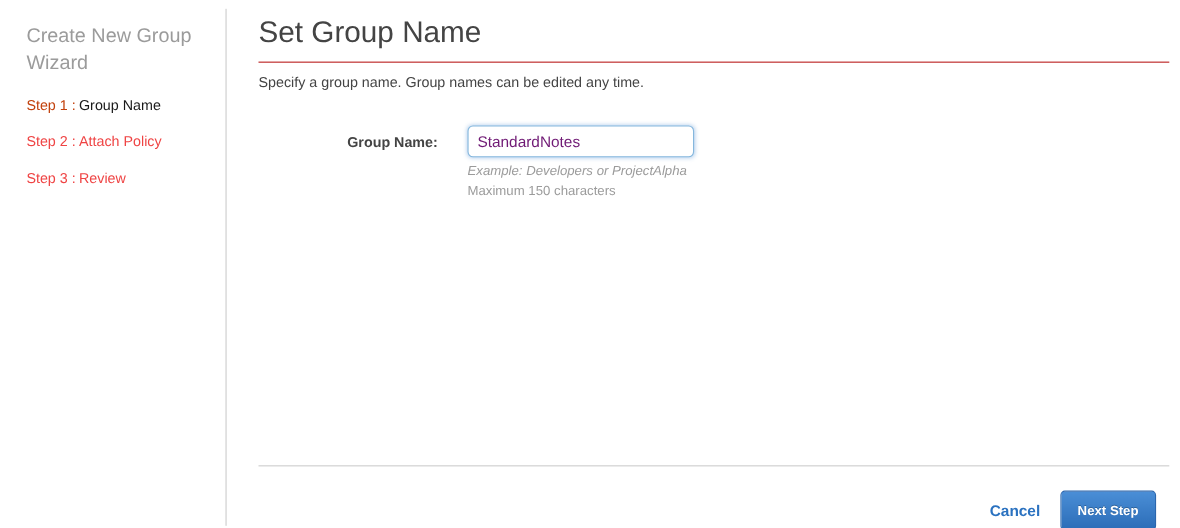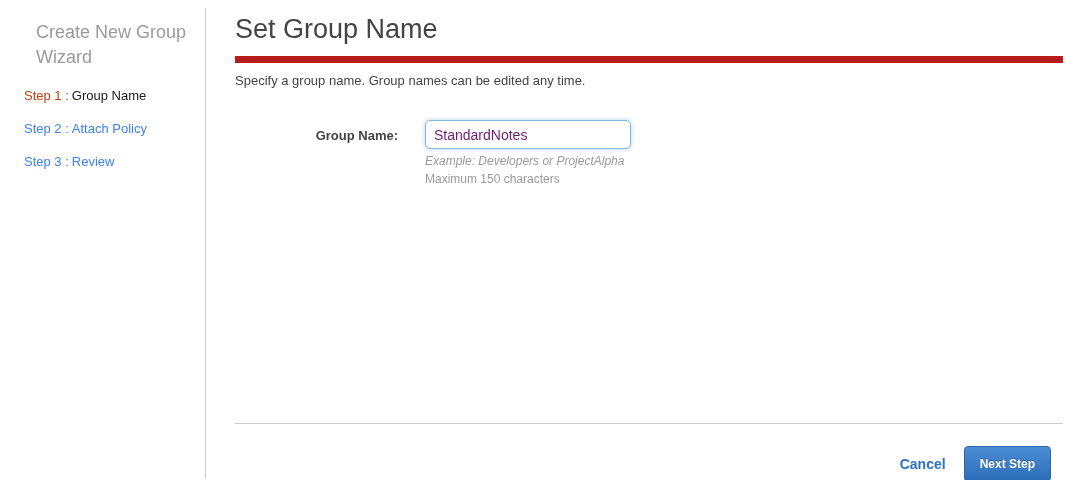--- a/index.html
+++ b/index.html
@@ -10,46 +10,46 @@
     font-family: "Liberation Sans", sans-serif;
     -webkit-font-smoothing: antialiased;
   }
 
   
   .sidebar {
     position: absolute; left: 0; top: 0; width: 205px; height: 100%;
     padding: 12px 18px 0 24px;
   }
   .wizard-title {
-    margin: 8px 0 0 12px;
+    margin: 8px 0 0 0;
     font-size: 18px; line-height: 25px; font-weight: 400;
     color: #9b9b9b;
   }
   .steps { list-style: none; margin: 19px 0 0 0; padding: 0; }
   .step {
     font-size: 13px; line-height: 14px;
-    color: #3b82f6; margin-top: 19px;
+    color: #ef4444; margin-top: 19px;
     cursor: default;
   }
   .step .label { margin-left: 3px; text-align: center; }
   .step.active { color: #1a1a1a; }
   .step.active .prefix { font-weight: normal; color: #c2410c; }
 
   .v-divider {
     position: absolute; left: 205px; top: 8px; bottom: 2px; width: 1px;
     background: #cccccc;
   }
 
   
   .main { position: absolute; left: 235px; top: 0; width: 828px; height: 480px; }
   .page-title {
     margin: 0; padding: 12px 0 10px 0;
     font-size: 27px; line-height: 34px; font-weight: 400;
     color: #444444;
-    border-bottom: 7px solid #b91c1c;
+    border-bottom: 1px solid #b91c1c;
   }
   .desc {
     margin: 10px 0 0 0;
     font-size: 13px; line-height: 16px; color: #444444;
   }
 
   .form-row { display: flex; margin-top: 31px; }
   .form-label {
     width: 163px; text-align: right;
     padding-top: 8px;

